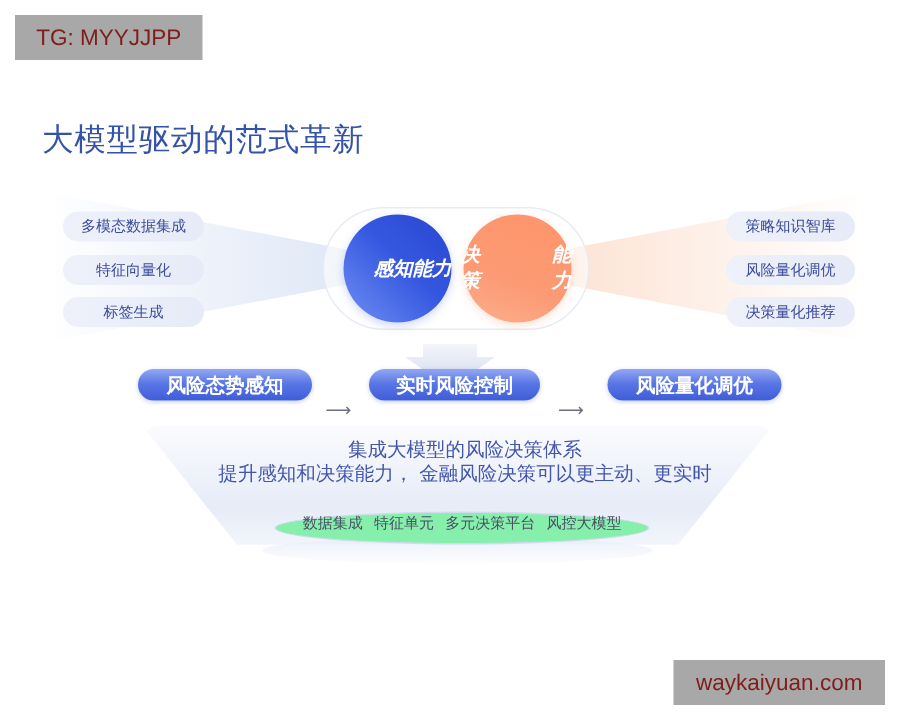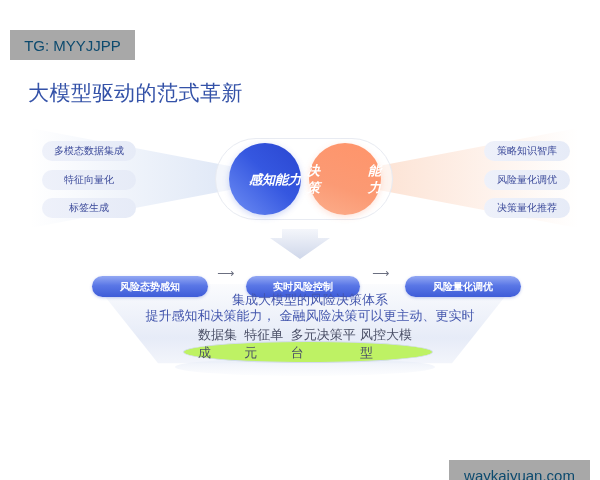--- a/index.html
+++ b/index.html
@@ -1,22 +1,22 @@
 <!DOCTYPE html>
 <html><head>
   <meta charset="utf-8">
   <style>
     * { box-sizing: border-box; margin: 0; padding: 0; }
     html, body { width: 600px; height: 480px; background: #ffffff; overflow: hidden; }
     body { position: relative; font-family: "DejaVu Sans", "Liberation Sans", sans-serif; color: #3a4fa8; }
 
     .watermark {
-      position: absolute; background: #a8a8a8; color: #0c4a6e;
+      position: absolute; background: #a8a8a8; color: #7f1d1d;
       font-family: "Liberation Sans", sans-serif; font-size: 15px;
-      display: flex; align-items: center; justify-content: center; margin-top: 20px;
+      display: flex; align-items: center; justify-content: center;
     }
     .wm-top { left: 10px; top: 10px; width: 125px; height: 30px; }
     .wm-bottom { left: 449px; top: 440px; width: 141px; height: 30px; }
 
     .title {
       position: absolute; left: 28px; top: 79px;
       font-size: 21px; color: #3452a8; letter-spacing: 0.5px;
     }
 
     
@@ -60,23 +60,23 @@
       gap: 48px;
     }
 
     .down-arrow {
       position: absolute; left: 270px; top: 229px; width: 60px; height: 30px;
       background: linear-gradient(180deg, #f4f6fb 0%, #cfd7ea 100%);
       clip-path: polygon(20% 0, 80% 0, 80% 30%, 100% 30%, 50% 100%, 0 30%, 20% 30%);
     }
 
     .flow-btn {
-      position: absolute; top: 276px; height: 21px; border-radius: 11px;
+      position: absolute; top: 246px; height: 21px; border-radius: 11px;
       background: linear-gradient(180deg, #93a8f3 0%, #5a77e6 45%, #3e5cd8 100%);
-      color: #ffffff; font-size: 10px; font-weight: bold;
+      color: #ffffff; font-size: 13px; font-weight: bold;
       display: flex; align-items: center; justify-content: center;
       box-shadow: 0 1px 3px rgba(60,90,210,0.3);
     }
     .flow-arrow {
       position: absolute; top: 266px; font-size: 12px; color: #6b6f80;
     }
 
     .platform {
       position: absolute; left: 95px; top: 284px; width: 420px; height: 90px;
       background: linear-gradient(180deg, rgba(232,237,247,0.2) 0%, rgba(226,232,246,0.85) 60%, rgba(240,243,250,0.5) 100%);
@@ -91,23 +91,23 @@
     .subtitle-1 {
       position: absolute; left: 0; width: 620px; top: 291px; text-align: center;
       font-size: 13px; color: #4356ad;
     }
     .subtitle-2 {
       position: absolute; left: 0; width: 620px; top: 307px; text-align: center;
       font-size: 13px; color: #4356ad;
     }
     .base-ellipse {
       position: absolute; left: 183px; top: 341px; width: 250px; height: 22px;
-      border-radius: 50%; background: #bef264; border: 1px solid #d2dbee;
-      display: flex; align-items: flex-end; justify-content: space-around;
-      padding: 0 14px; font-size: 13px; color: #4a4f66;
+      border-radius: 50%; background: #86efac; border: 1px solid #d2dbee;
+      display: flex; align-items: flex-start; justify-content: space-around;
+      padding: 0 14px; font-size: 10px; color: #4a4f66;
     }
   </style>
 </head>
 <body>
 
 <div class="watermark wm-top">TG: MYYJJPP</div>
 
 <div class="title">大模型驱动的范式革新</div>
 
 <div class="fan-left"></div>

